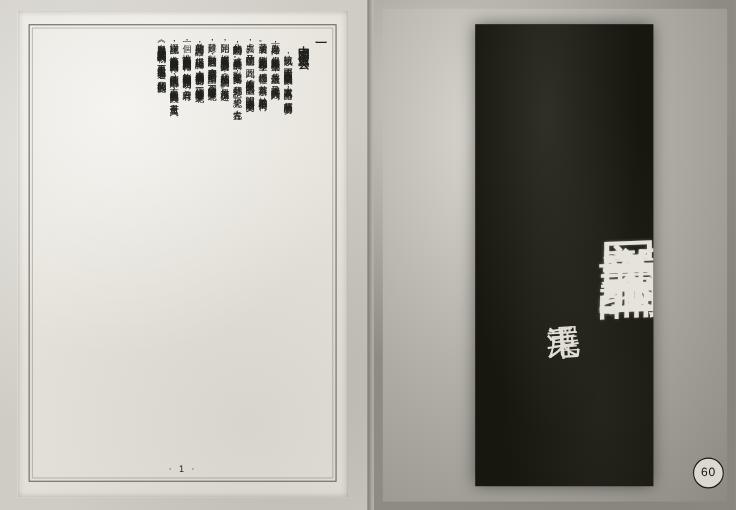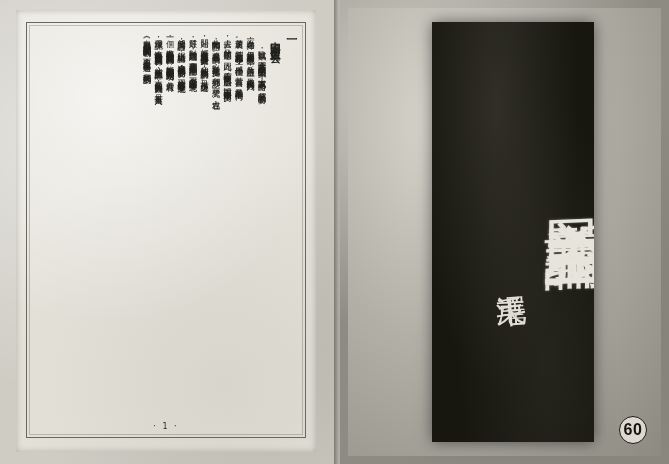--- a/index.html
+++ b/index.html
@@ -175,35 +175,34 @@
     color: #efece3;
     font-family: "DejaVu Serif", serif;
     font-size: 30px;
     line-height: 1.0;
     letter-spacing: 1px;
     opacity: 0.93;
     transform: rotate(-3deg);
   }
   #folio {
     position: absolute;
-    right: 14px;
+    right: 3px;
     bottom: 12px;
     width: 26px;
     height: 26px;
     border-radius: 50%;
     border: 1.5px solid #1c1b17;
     background: #ddd9d0;
     color: #15140f;
-    font-size: 16px;
+    font-size: 11px;
     font-family: "Liberation Sans", sans-serif;
     display: flex;
     align-items: center;
     justify-content: center;
     letter-spacing: 0.5px;
-    font-weight: bold;
   }
   #gutter {
     position: absolute;
     left: 334px;
     top: 0;
     width: 10px;
     height: 464px;
     background: linear-gradient(to right, rgba(40,38,34,0.45), rgba(90,88,82,0.15), rgba(40,38,34,0.35));
   }
 </style>

